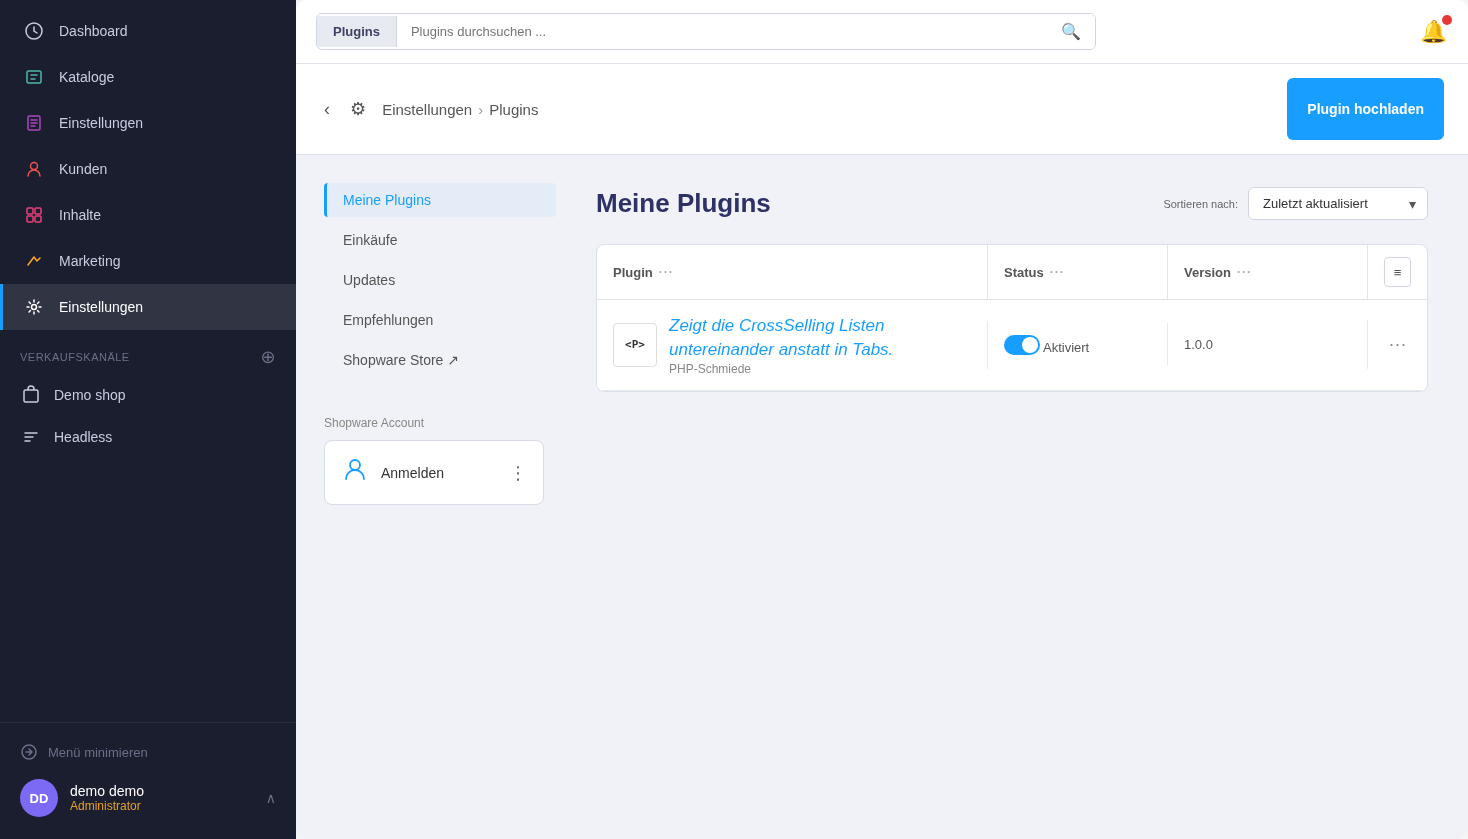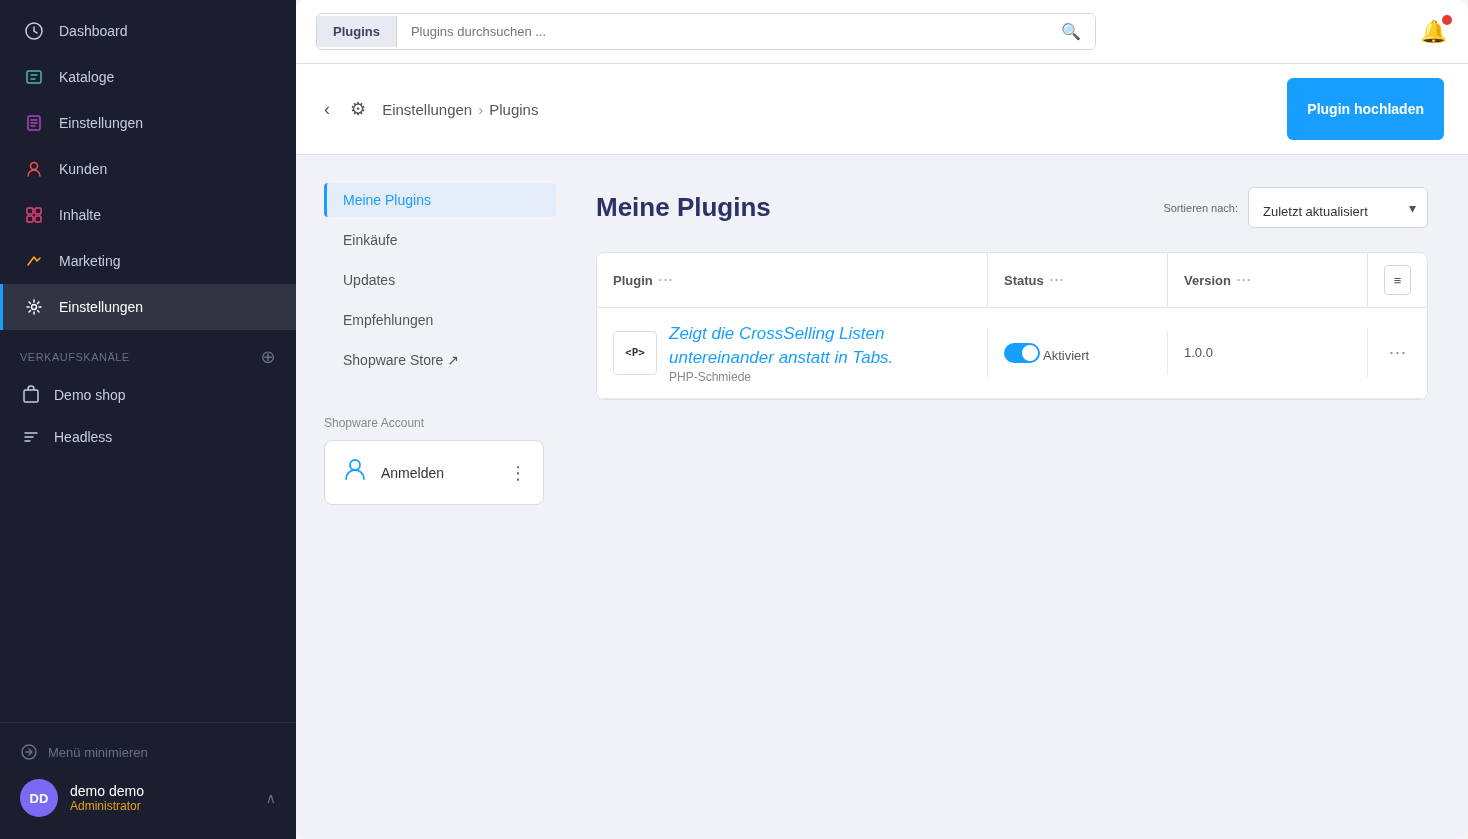--- a/index.html
+++ b/index.html
@@ -144,21 +144,21 @@
     .account-login { font-size: 14px; color: #333; font-weight: 500; }
     .account-menu-btn { margin-left: auto; color: #666; cursor: pointer; font-size: 18px; }
 
     
     .main-panel { flex: 1; padding: 32px 40px; overflow-y: auto; }
     .panel-title-row { display: flex; align-items: center; margin-bottom: 24px; }
     .panel-title { font-size: 26px; font-weight: 600; color: #2d3166; }
     .sort-row { margin-left: auto; display: flex; align-items: center; gap: 10px; }
     .sort-label { font-size: 11px; color: #666; }
     .sort-select {
-      border: 1px solid #d0d5e0; border-radius: 6px; padding: 16px 36px 8px 14px;
+      border: 1px solid #d0d5e0; border-radius: 6px; padding: 8px 36px 8px 14px;
       font-size: 13px; background: #fff; appearance: none; cursor: pointer;
       color: #333; min-width: 180px;
     }
     .sort-select-wrapper { position: relative; }
     .sort-chevron {
       position: absolute; right: 12px; top: 50%; transform: translateY(-50%);
       pointer-events: none; color: #555; font-size: 14px;
     }
 
     

